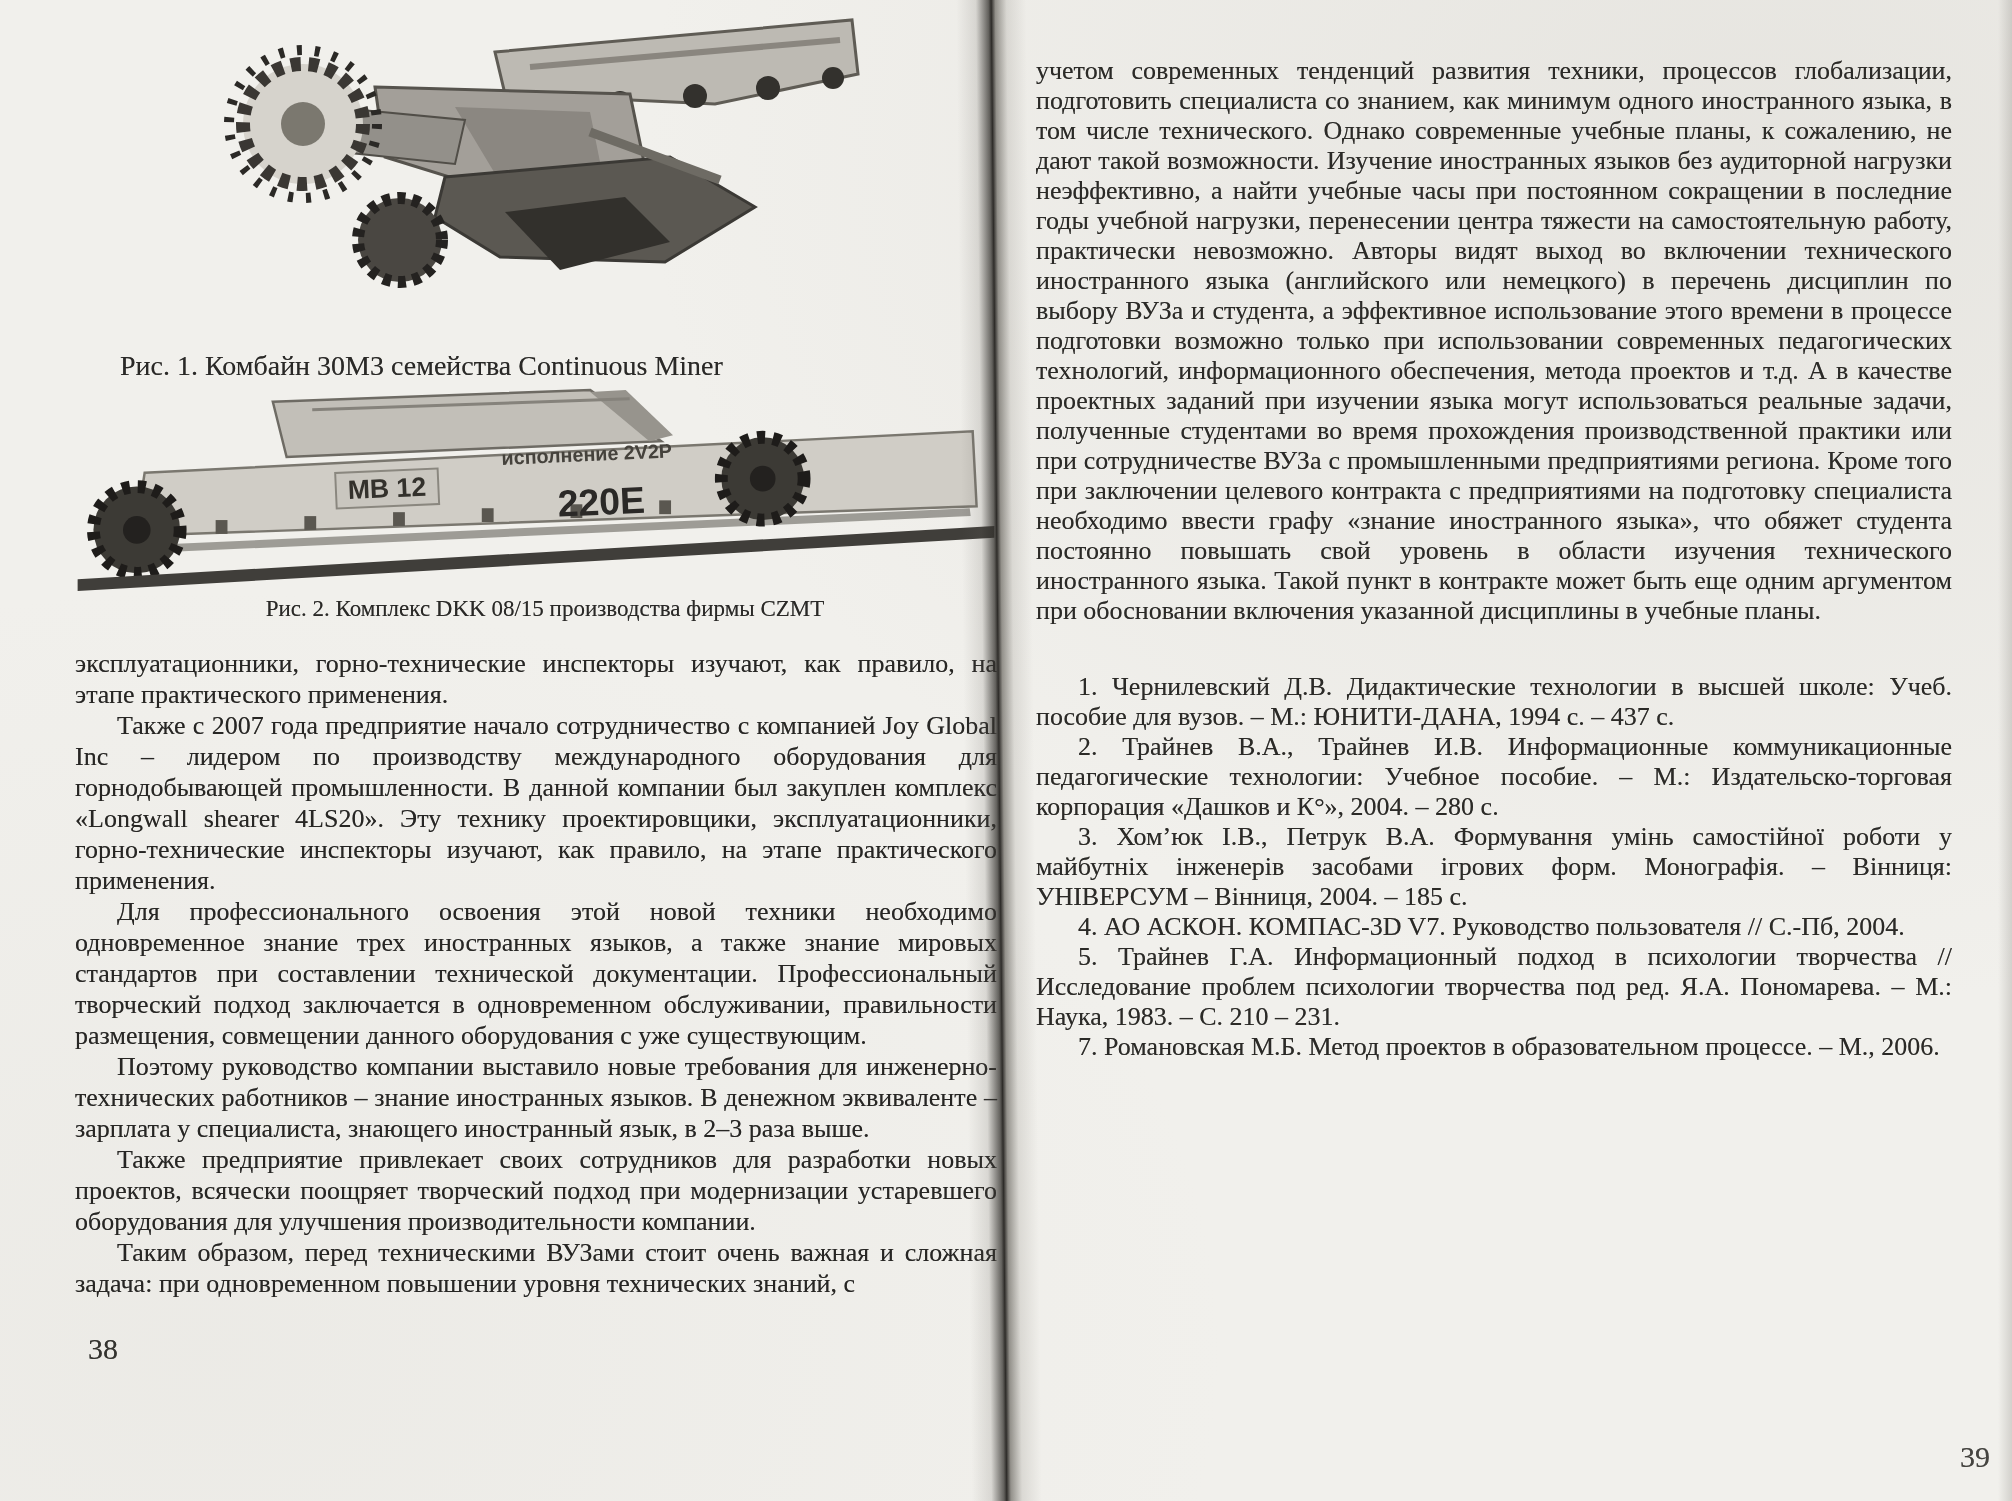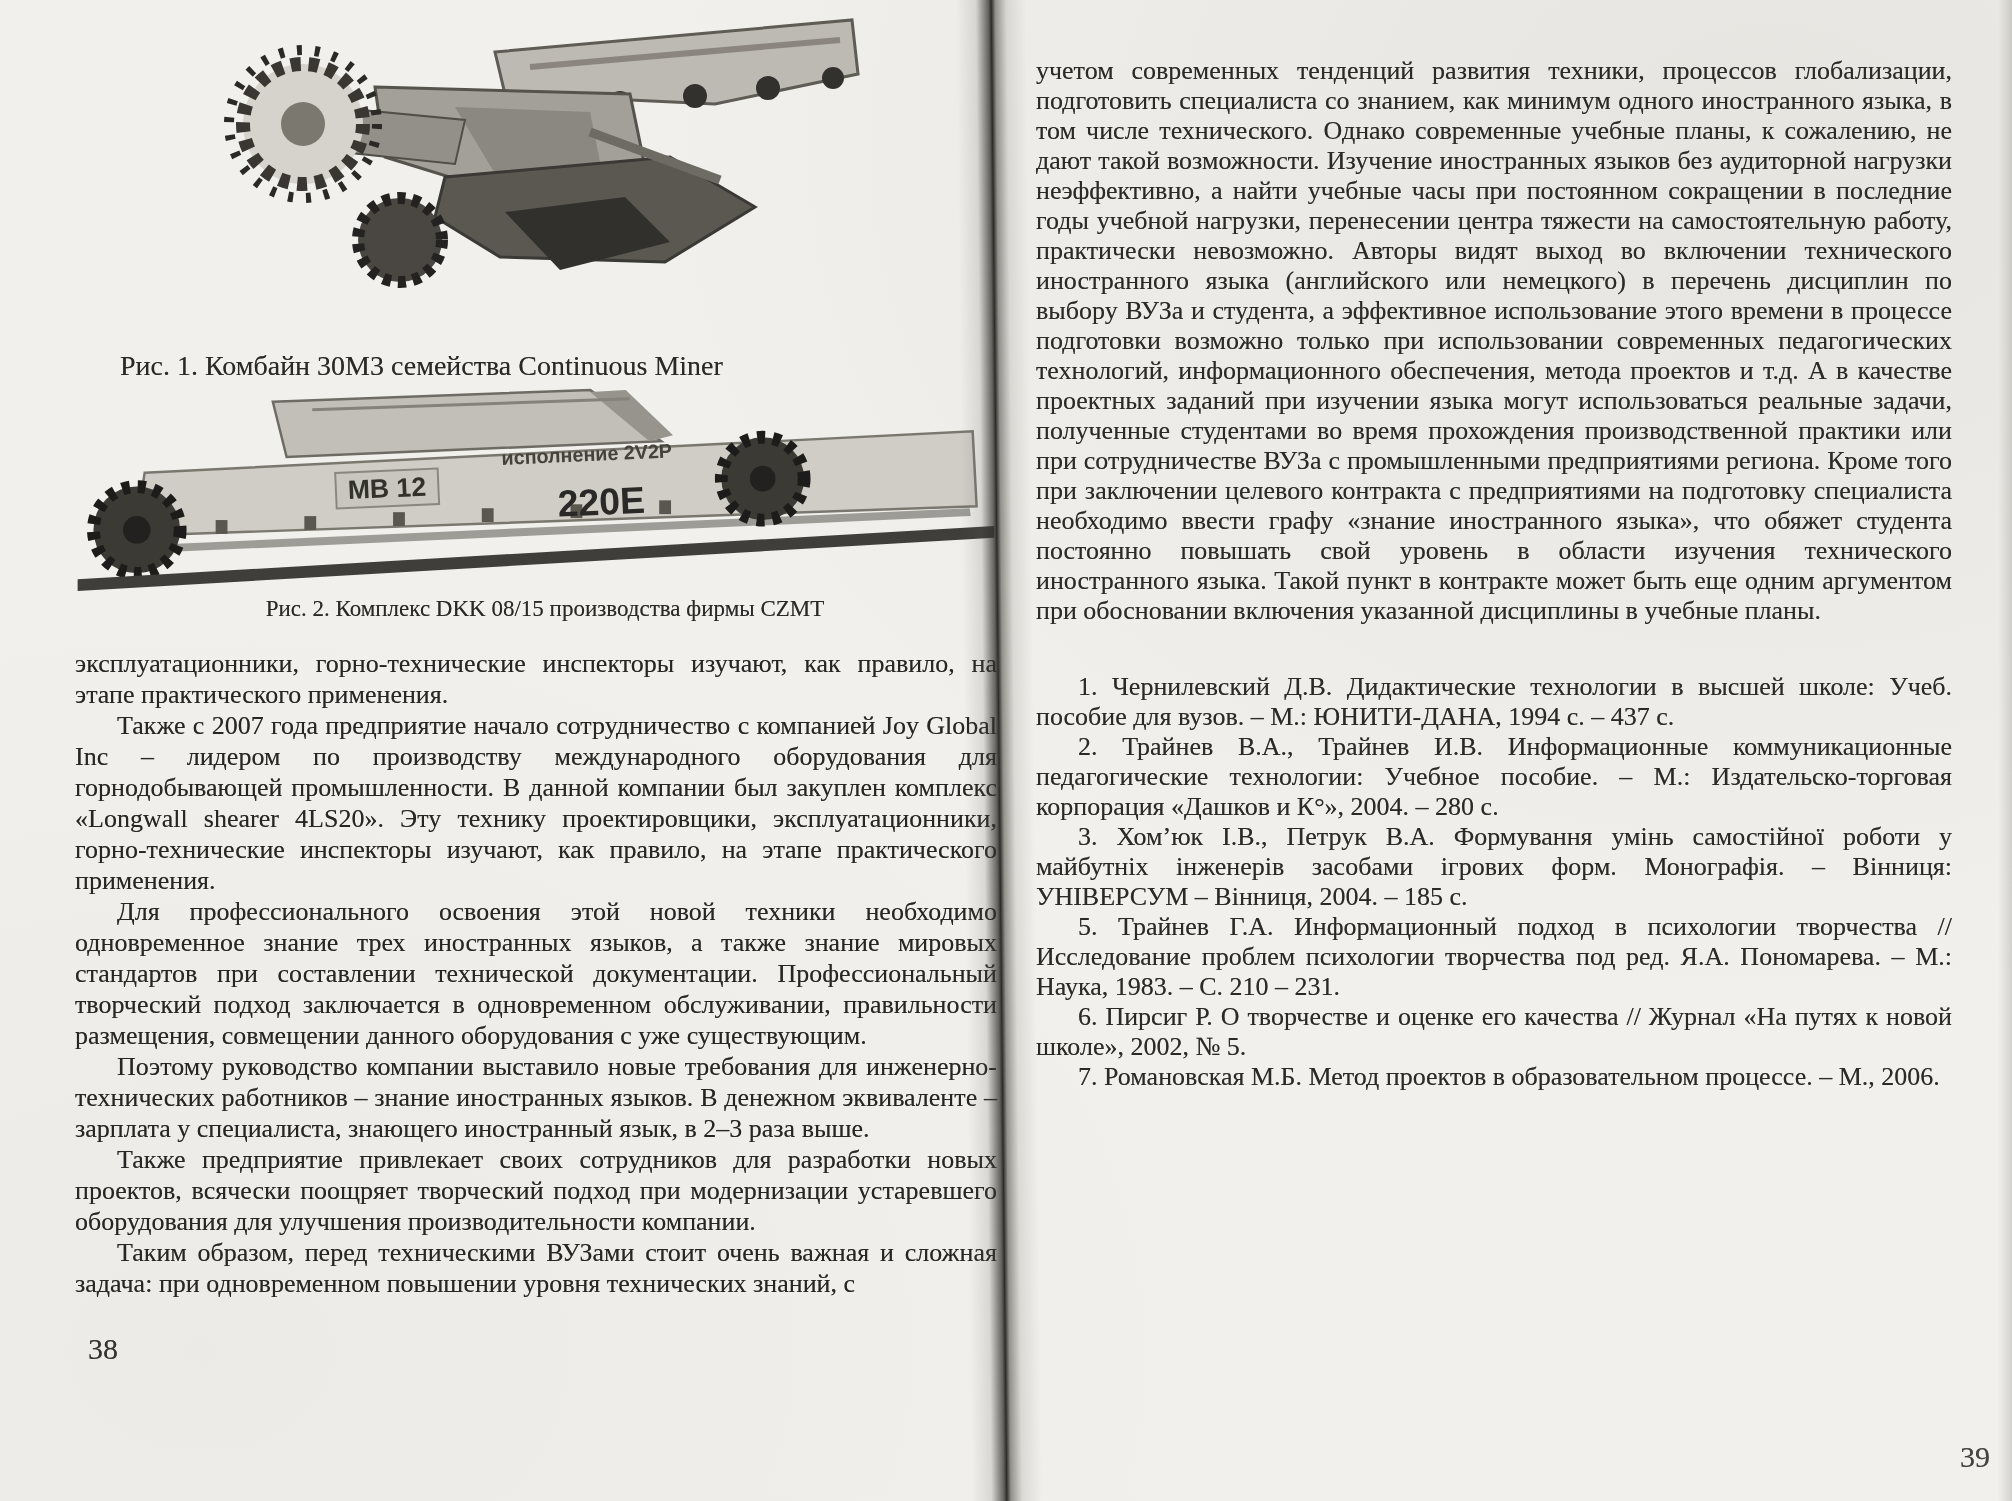--- a/index.html
+++ b/index.html
@@ -135,28 +135,28 @@
           <span>2.</span>
           <span class="authors">Трайнев В.А., Трайнев И.В.</span>
           <span>Информационные коммуникационные педагогические технологии: Учебное пособие. – М.: Издательско-торговая корпорация «Дашков и К°», 2004. – 280 с.</span>
         </p>
         <p class="ref">
           <span>3.</span>
           <span class="authors">Хом’юк І.В., Петрук В.А.</span>
           <span>Формування умінь самостійної роботи у майбутніх інженерів засобами ігрових форм. Монографія. – Вінниця: УНІВЕРСУМ – Вінниця, 2004. – 185 с.</span>
         </p>
         <p class="ref">
+          <span>4.</span>
+          <span class="authors"></span>
+          <span>АО АСКОН. КОМПАС-3D V7. Руководство пользователя // С.-Пб, 2004.</span>
+        </p>
+        <p class="ref">
           <span>5.</span>
           <span class="authors">Трайнев Г.А.</span>
           <span>Информационный подход в психологии творчества // Исследование проблем психологии творчества под ред. Я.А. Пономарева. – М.: Наука, 1983. – С. 210 – 231.</span>
-        </p>
-        <p class="ref">
-          <span>6.</span>
-          <span class="authors">Пирсиг Р.</span>
-          <span>О творчестве и оценке его качества // Журнал «На путях к новой школе», 2002, № 5.</span>
         </p>
         <p class="ref">
           <span>7.</span>
           <span class="authors">Романовская М.Б.</span>
           <span>Метод проектов в образовательном процессе. – М., 2006.</span>
         </p>
       </div>
     </div>
 
     <div class="pagenum-right txt">39</div>

